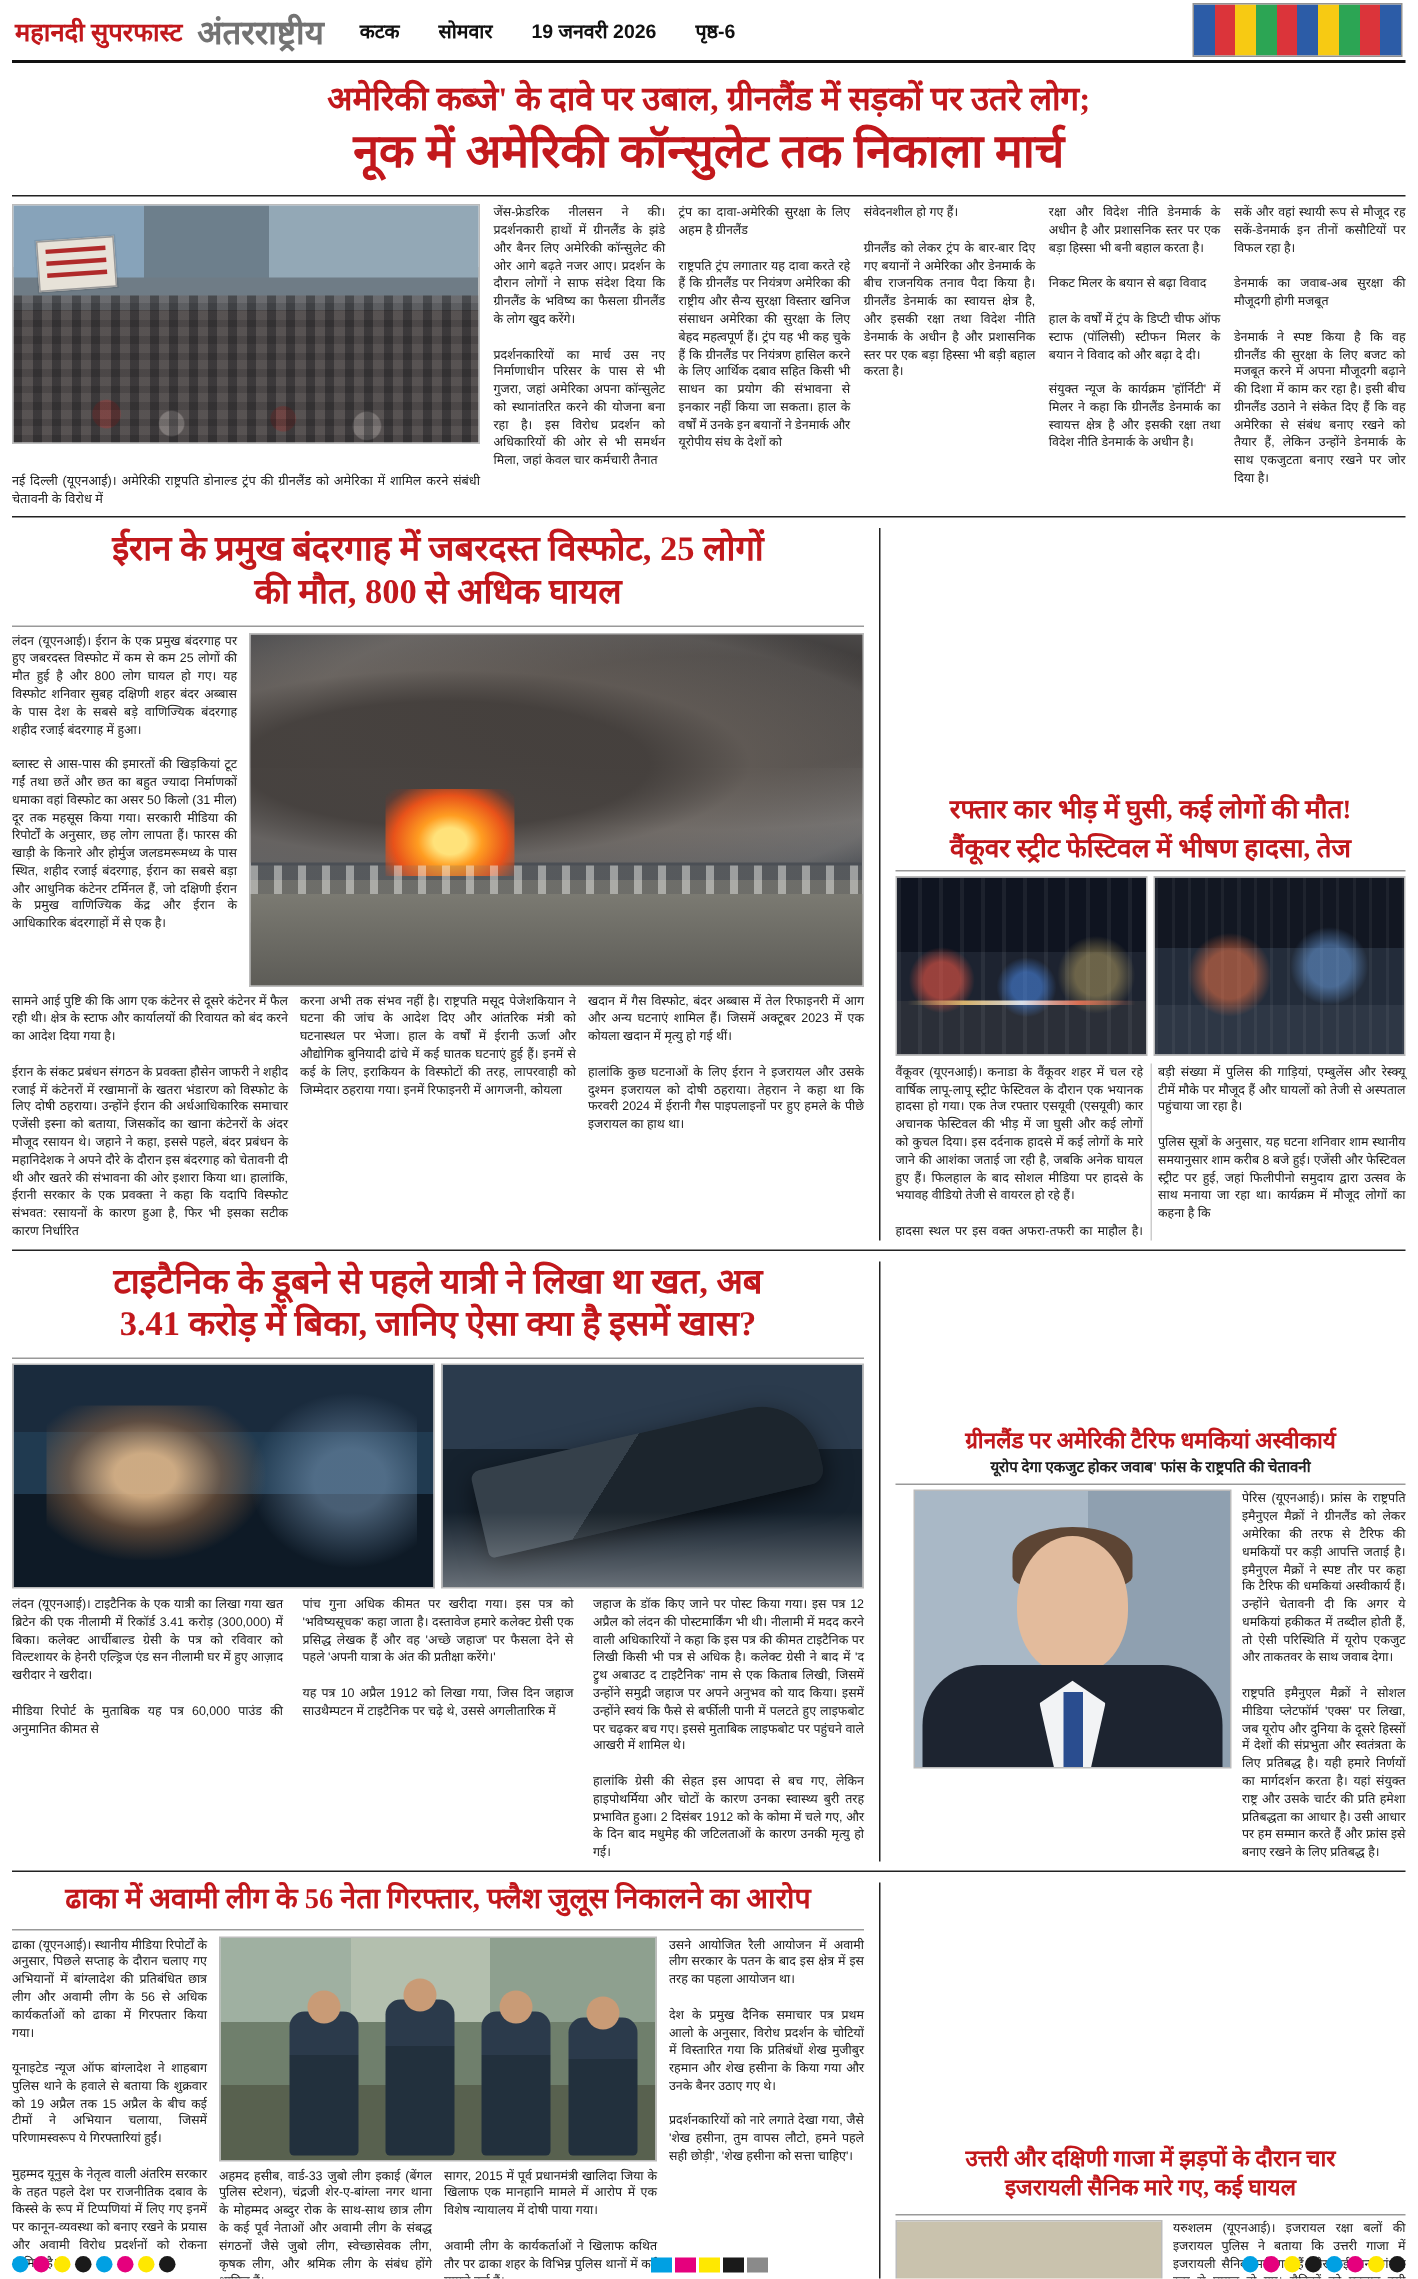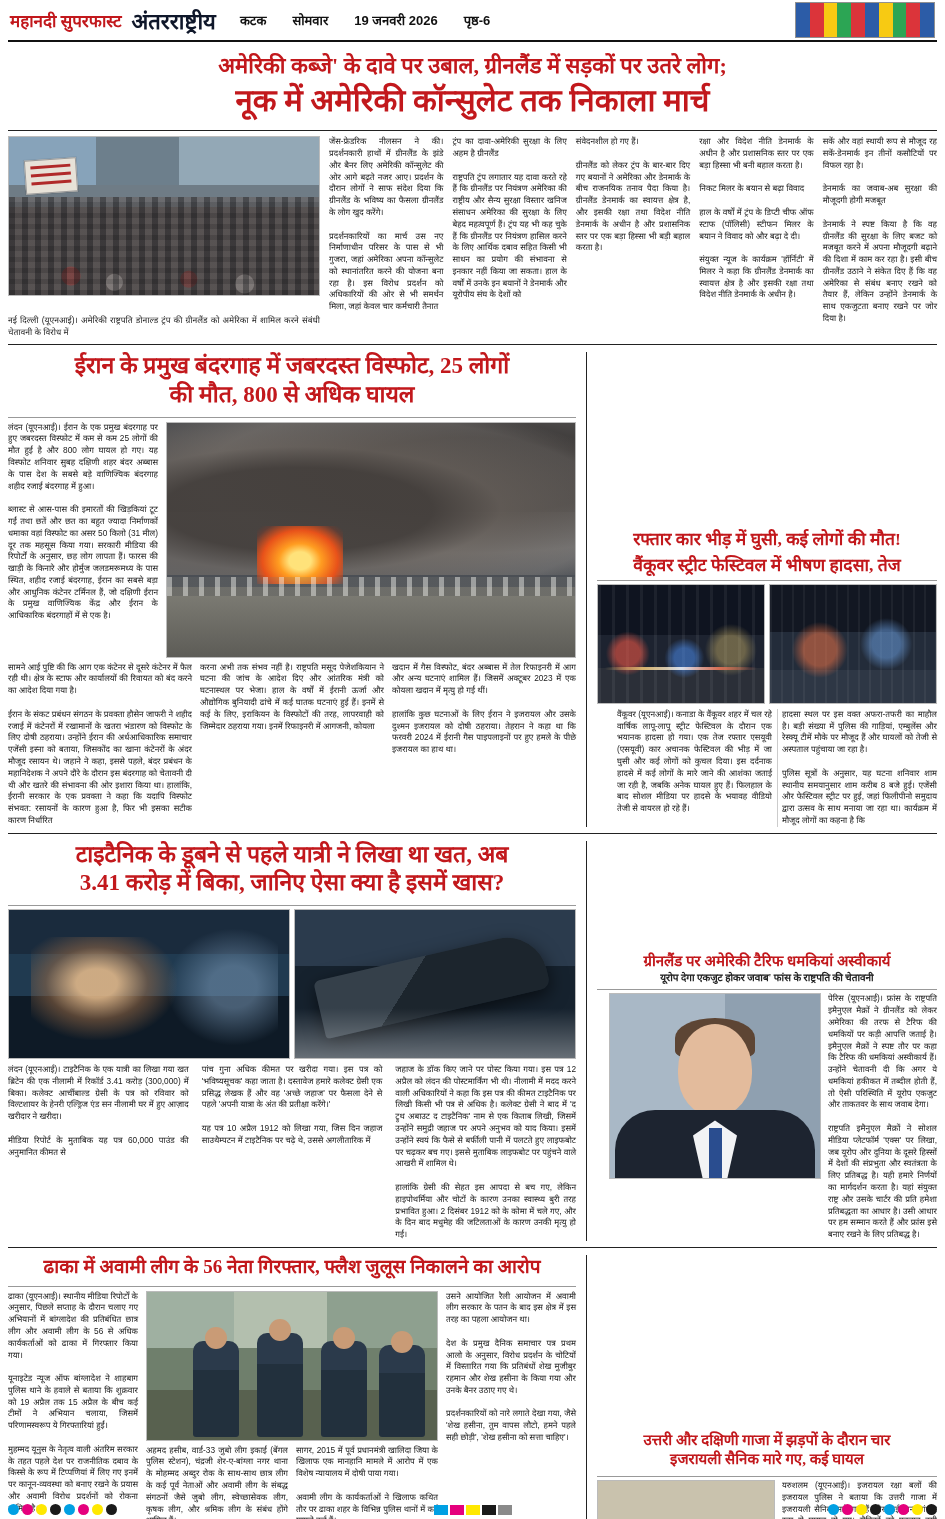--- a/index.html
+++ b/index.html
@@ -20,21 +20,21 @@
     border-bottom:2px solid #111; background:#fff;
     padding:0 2px;
   }
   .mh-left {
     color:#c2181c; font-weight:bold; font-size:17px;
     font-family:"Liberation Serif", serif; white-space:nowrap;
     padding-right:10px;
   }
   .mh-center {
     font-weight:bold; font-size:22px; font-family:"Liberation Serif", serif;
-    color:#0f172a; padding-right:24px; white-space:nowrap;
+    color:#737373; padding-right:24px; white-space:nowrap;
   }
   .mh-meta { display:flex; align-items:center; gap:26px; font-size:13px; font-weight:bold; flex:1; }
   .mh-meta span { white-space:nowrap; }
   .mh-flag {
     width:140px; height:36px; margin-left:auto;
     background:
       linear-gradient(to right, #1b4fa0 0 10%, #d8232a 10% 20%, #f7c600 20% 30%, #1b9e46 30% 40%, #d8232a 40% 50%, #1b4fa0 50% 60%, #f7c600 60% 70%, #1b9e46 70% 80%, #d8232a 80% 90%, #1b4fa0 90% 100%);
     border:1px solid #888; opacity:0.92;
   }
 
@@ -63,21 +63,21 @@
     text-align:center; font-size:10px; font-weight:bold; color:#222;
     font-family:"Liberation Serif", serif; padding-bottom:2px;
   }
 
   
   .band { display:flex; gap:10px; margin-top:7px;align-items:flex-end; }
   .blk-left { flex:1 1 0; min-width:0; }
   .blk-right { flex:0 0 340px; }
   .vdiv { width:1px; background:#222; align-self:stretch; }
 
-  .cols2 { column-count:2; column-gap:10px; column-rule:1px solid #ccc;margin-left:20px; }
+  .cols2 { column-count:2; column-gap:10px; column-rule:1px solid #ccc; }
 
   .imgrow { display:flex; gap:4px; }
 
   
   .ph-crowd {
     height:160px;
     background:
       radial-gradient(circle at 20% 88%, rgba(190,40,40,.55) 0 9px, transparent 10px),
       radial-gradient(circle at 34% 92%, rgba(220,220,220,.5) 0 8px, transparent 9px),
       radial-gradient(circle at 58% 90%, rgba(160,30,30,.5) 0 8px, transparent 9px),

